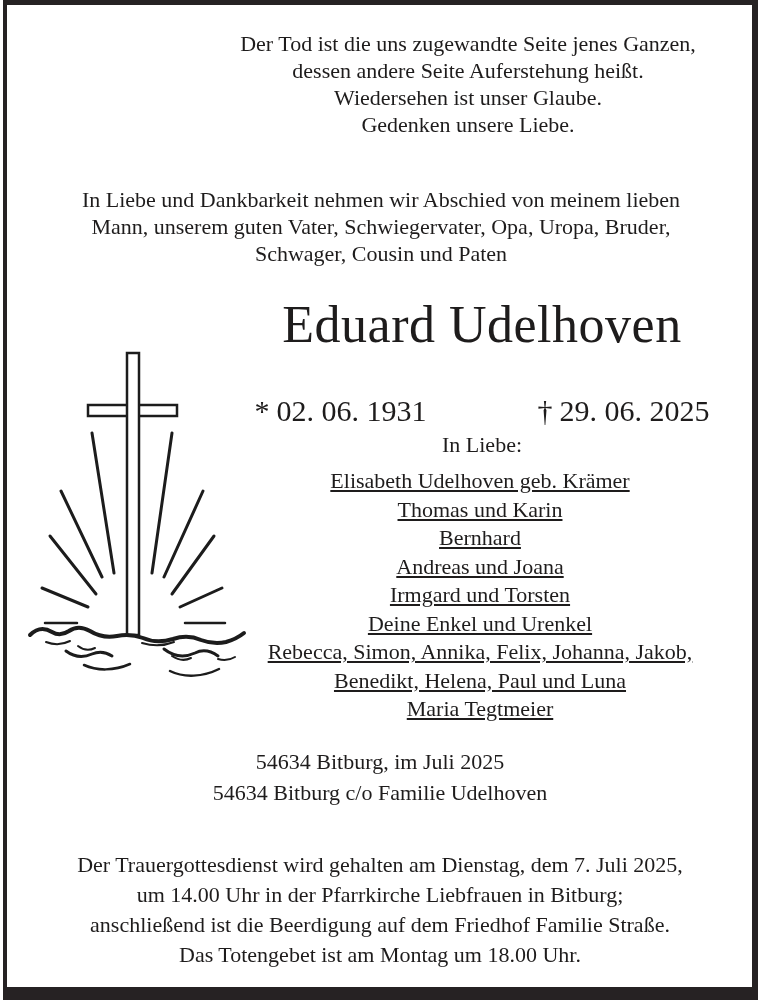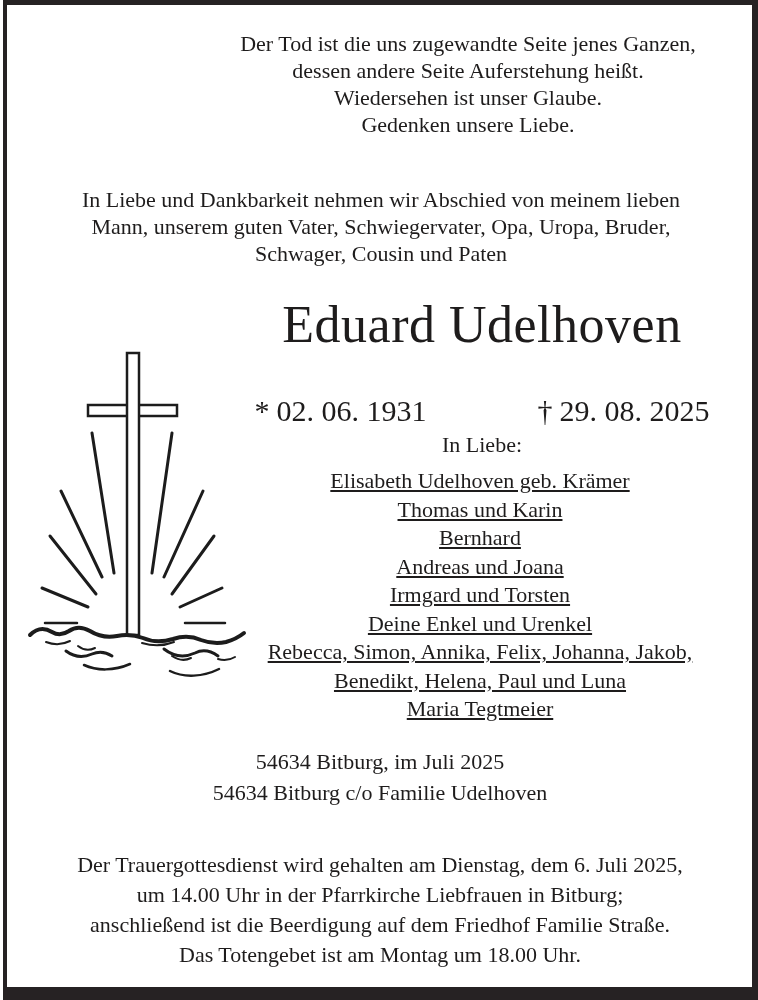--- a/index.html
+++ b/index.html
@@ -78,21 +78,21 @@
     </g>
   </svg>
 
   <div class="block name">Eduard Udelhoven</div>
 
   <div class="block dates">
     <span>
       <span class="sym">*</span><span>02. 06. 1931</span>
     </span>
     <span>
-      <span class="sym">†</span><span>29. 08. 2025</span>
+      <span class="sym">†</span><span>29. 06. 2025</span>
     </span>
   </div>
 
   <div class="block inliebe">In Liebe:</div>
 
   <div class="block mourners">
     <div>Elisabeth Udelhoven geb. Krämer</div>
     <div>Thomas und Karin</div>
     <div>Bernhard</div>
     <div>Andreas und Joana</div>
@@ -105,19 +105,19 @@
 
   <div class="block placedate">
     <span class="bold">54634 Bitburg,</span><span> im Juli 2025</span>
   </div>
 
   <div class="block condolence">
     <div>54634 Bitburg c/o Familie Udelhoven</div>
   </div>
 
   <div class="block service">
-    <div>Der Trauergottesdienst wird gehalten am Dienstag, dem 6. Juli 2025,</div>
+    <div>Der Trauergottesdienst wird gehalten am Dienstag, dem 7. Juli 2025,</div>
     <div>um 14.00 Uhr in der Pfarrkirche Liebfrauen in Bitburg;</div>
     <div>anschließend ist die Beerdigung auf dem Friedhof Familie Straße.</div>
     <div>Das Totengebet ist am Montag um 18.00 Uhr.</div>
   </div>
 
 </div>
 
 </body></html>

